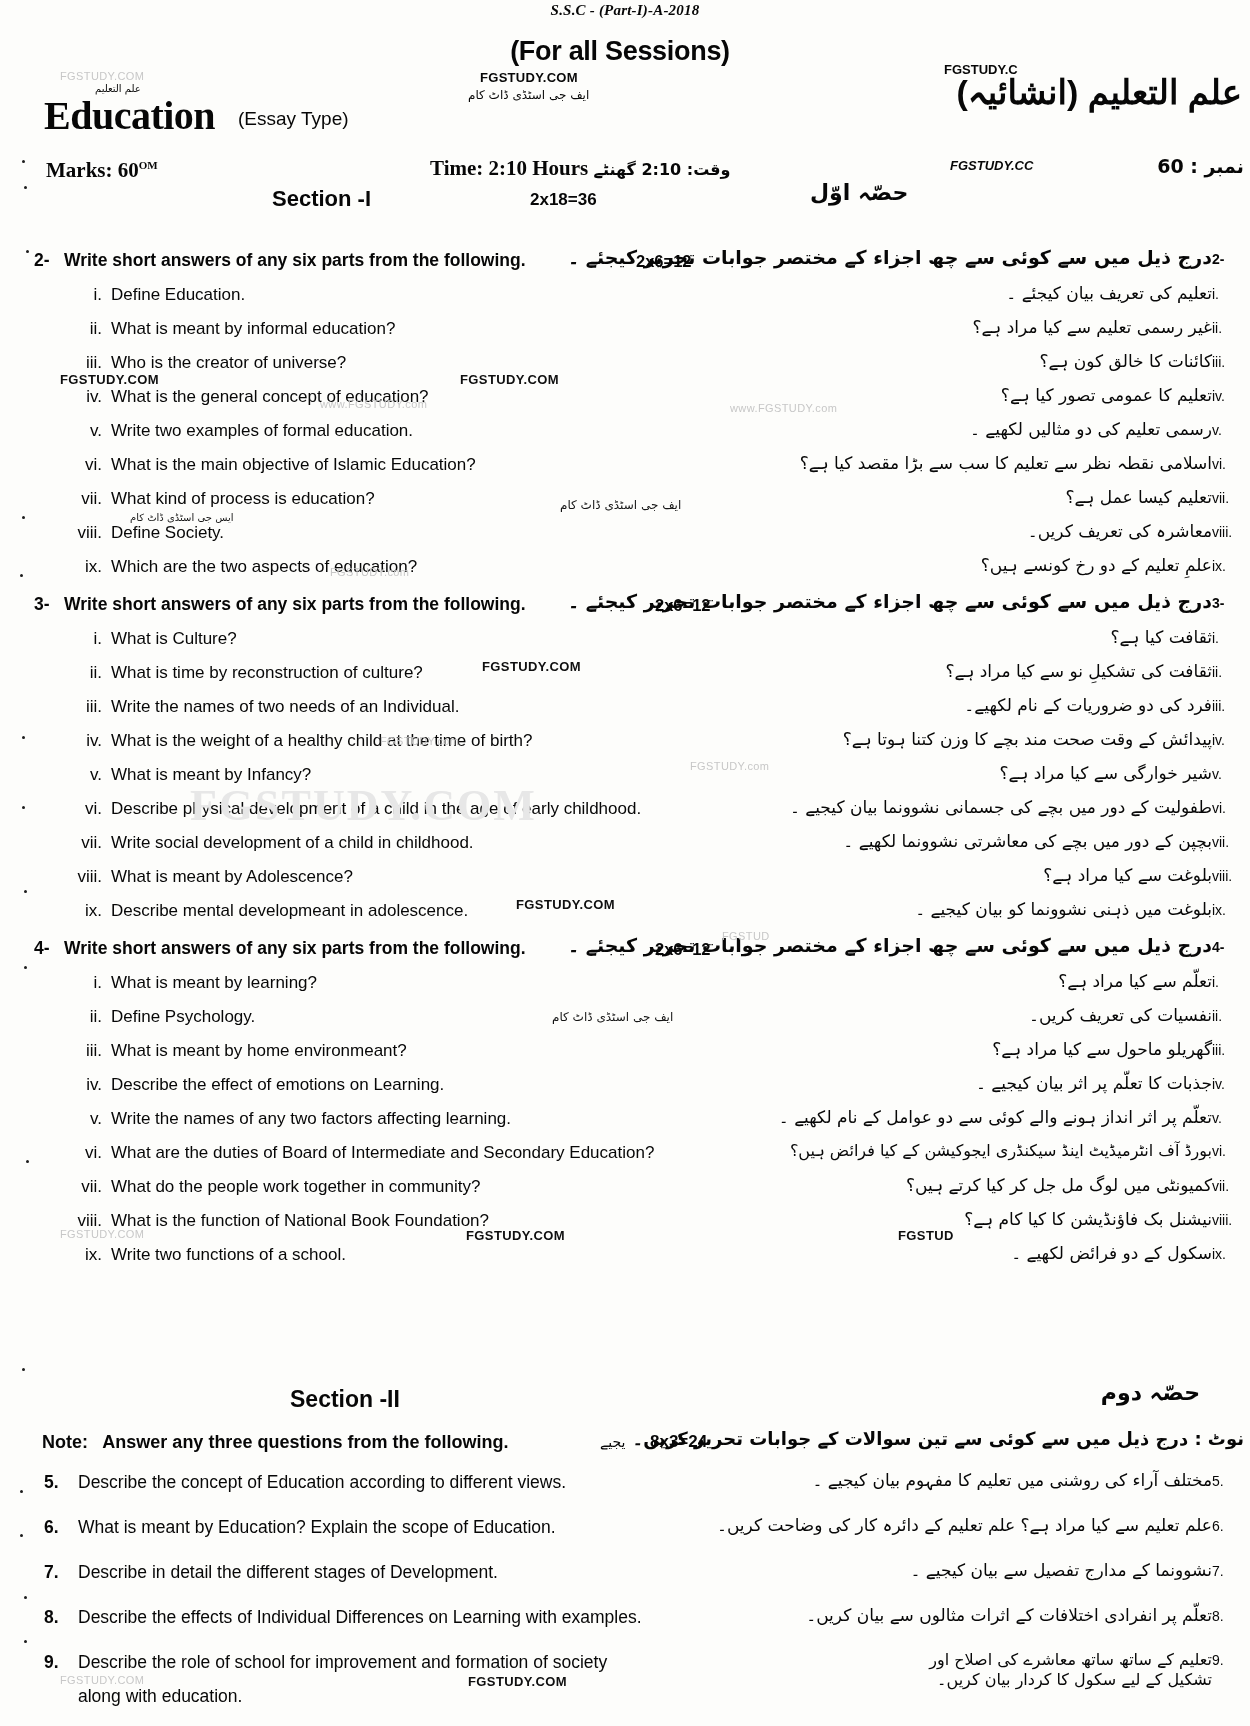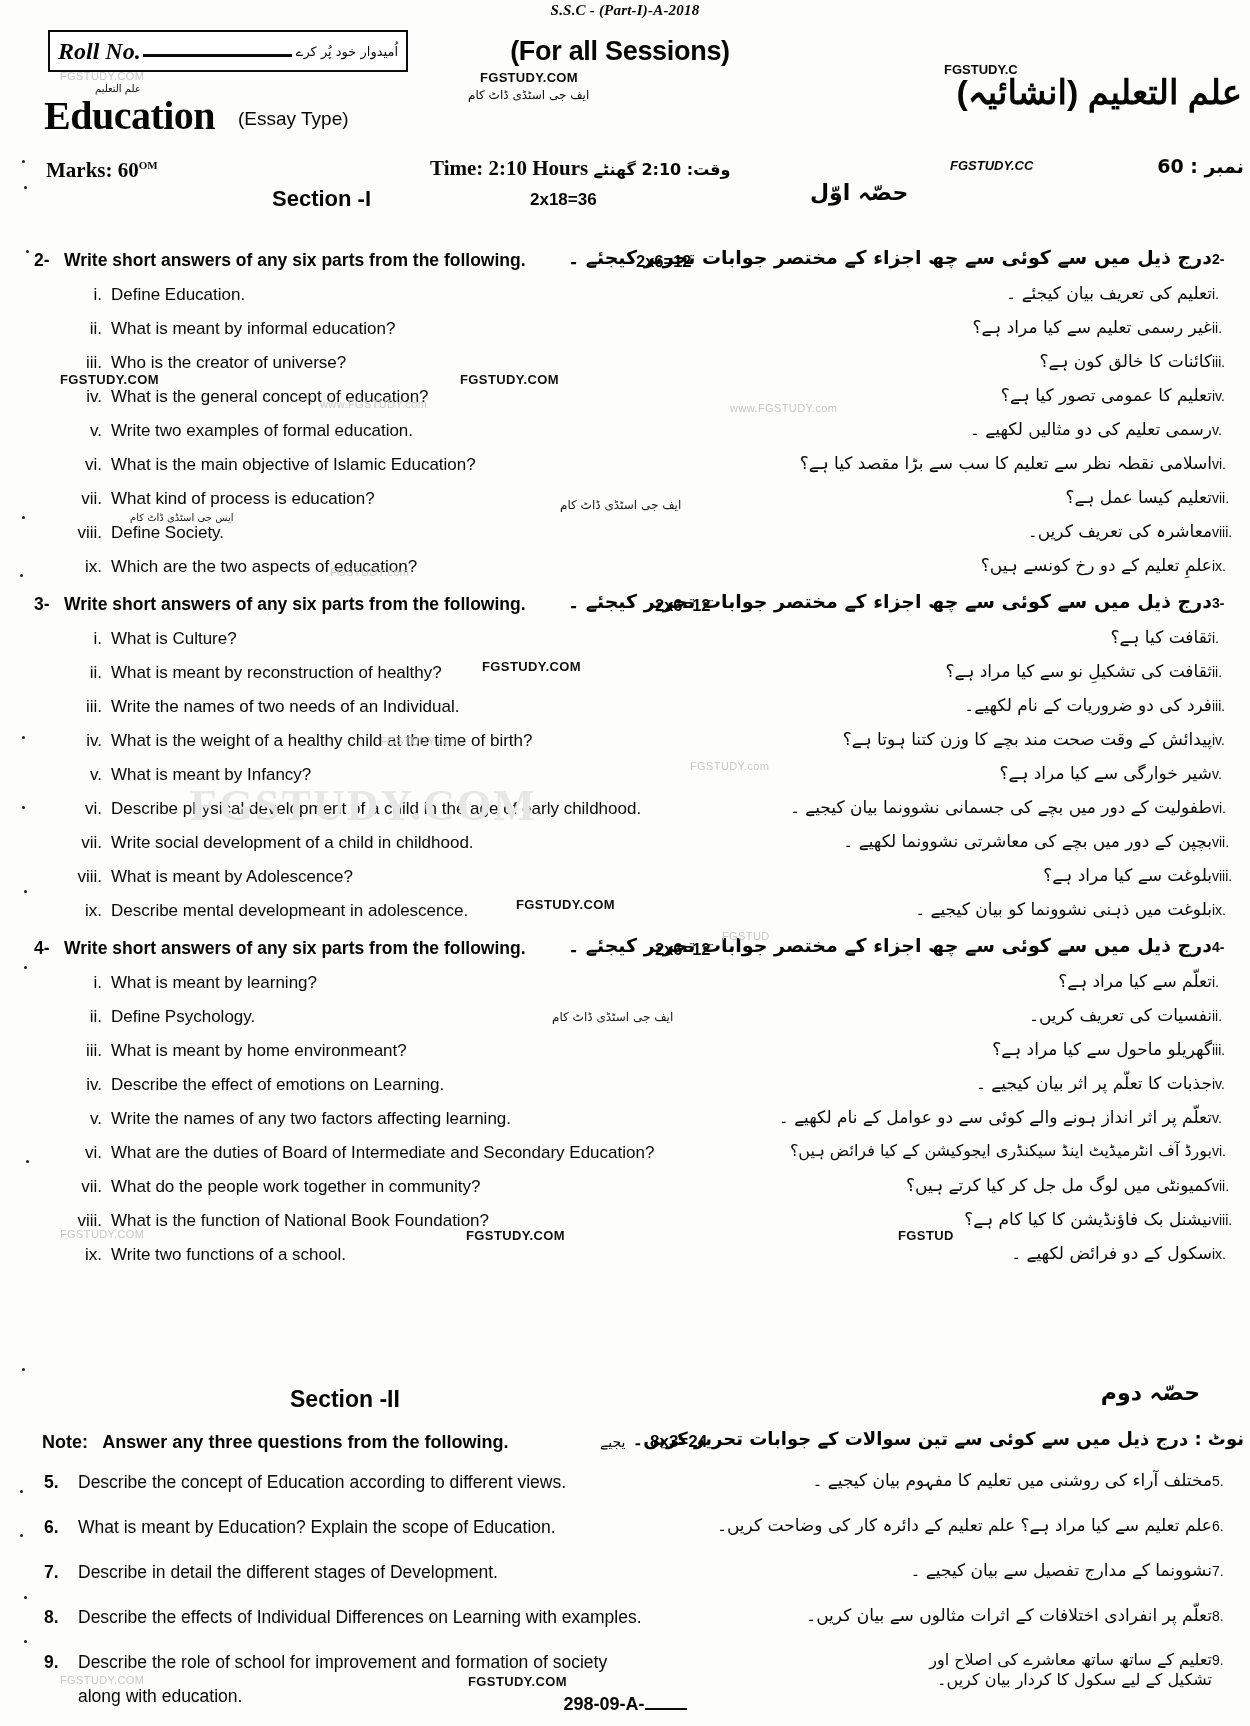--- a/index.html
+++ b/index.html
@@ -173,25 +173,20 @@
 
   .speck { position: absolute; width: 3px; height: 3px; background:#222; border-radius:50%; }
 </style>
 </head>
 <body>
 
 <div class="page">
 
   <div class="hdr-exam">S.S.C - (Part-I)-A-2018</div>
 
-  <div class="rollbox">
-    <span class="lbl">Roll No.</span>
-    <span class="rule"></span>
-    <span class="ur">اُمیدوار خود پُر کرے</span>
-  </div>
 
   <div class="for-sessions">(For all Sessions)</div>
   <div class="wm-c1">FGSTUDY.COM</div>
   <div class="wm-c1b">ایف جی اسٹڈی ڈاٹ کام</div>
   <div class="wm-c2">FGSTUDY.C</div>
   <div class="wm-c3">FGSTUDY.CC</div>
 
   <div class="subject-ur-sup">علم التعلیم</div>
   <div class="subject">Education</div>
   <div class="subject-type">(Essay Type)</div>
@@ -316,21 +311,21 @@
     <span class="rn">i.</span>
     <span>What is Culture?</span>
   </div>
   <div class="ur-row" style="top:627px;">
     <span class="rn">i.</span>
     <span class="urdu">ثقافت کیا ہے؟</span>
   </div>
 
   <div class="part" style="left:62px; top:663px;">
     <span class="rn">ii.</span>
-    <span>What is meant by reconstruction of healthy?</span>
+    <span>What is time by reconstruction of culture?</span>
   </div>
   <div class="ur-row" style="top:661px;">
     <span class="rn">ii.</span>
     <span class="urdu">ثقافت کی تشکیلِ نو سے کیا مراد ہے؟</span>
   </div>
 
   <div class="part" style="left:62px; top:697px;">
     <span class="rn">iii.</span>
     <span>Write the names of two needs of an Individual.</span>
   </div>
@@ -536,23 +531,20 @@
   <div class="lq" style="left:44px; top:1652px;">
     <span class="rn">9.</span>
     <span>Describe the role of school for improvement and formation of society</span>
   </div>
   <div class="lq-cont" style="left:78px; top:1686px;">along with education.</div>
   <div class="ur-row" style="top:1650px;">
     <span class="rn">9.</span>
     <span class="urdu" style="font-size:16px; white-space: normal; max-width:300px; text-align:right;">تعلیم کے ساتھ ساتھ معاشرے کی اصلاح اور تشکیل کے لیے سکول کا کردار بیان کریں۔</span>
   </div>
 
-  <div class="footer" style="top:1694px;">
-    <span>298-09-A-</span><span class="blank"></span>
-  </div>
 
   <div class="ghost sm" style="left:60px; top:70px;">FGSTUDY.COM</div>
   <div class="ghost dark" style="left:60px; top:372px;">FGSTUDY.COM</div>
   <div class="ghost dark" style="left:460px; top:372px;">FGSTUDY.COM</div>
   <div class="ghost sm" style="left:320px; top:398px;">www.FGSTUDY.com</div>
   <div class="ghost sm" style="left:730px; top:402px;">www.FGSTUDY.com</div>
   <div class="ghost ur" style="left:560px; top:498px;">ایف جی اسٹڈی ڈاٹ کام</div>
   <div class="ghost ur" style="left:130px; top:512px; font-size:10px;">ایس جی اسٹڈی ڈاٹ کام</div>
   <div class="ghost sm" style="left:330px; top:566px;">FGSTUDY.com</div>
   <div class="ghost dark" style="left:482px; top:659px;">FGSTUDY.COM</div>

